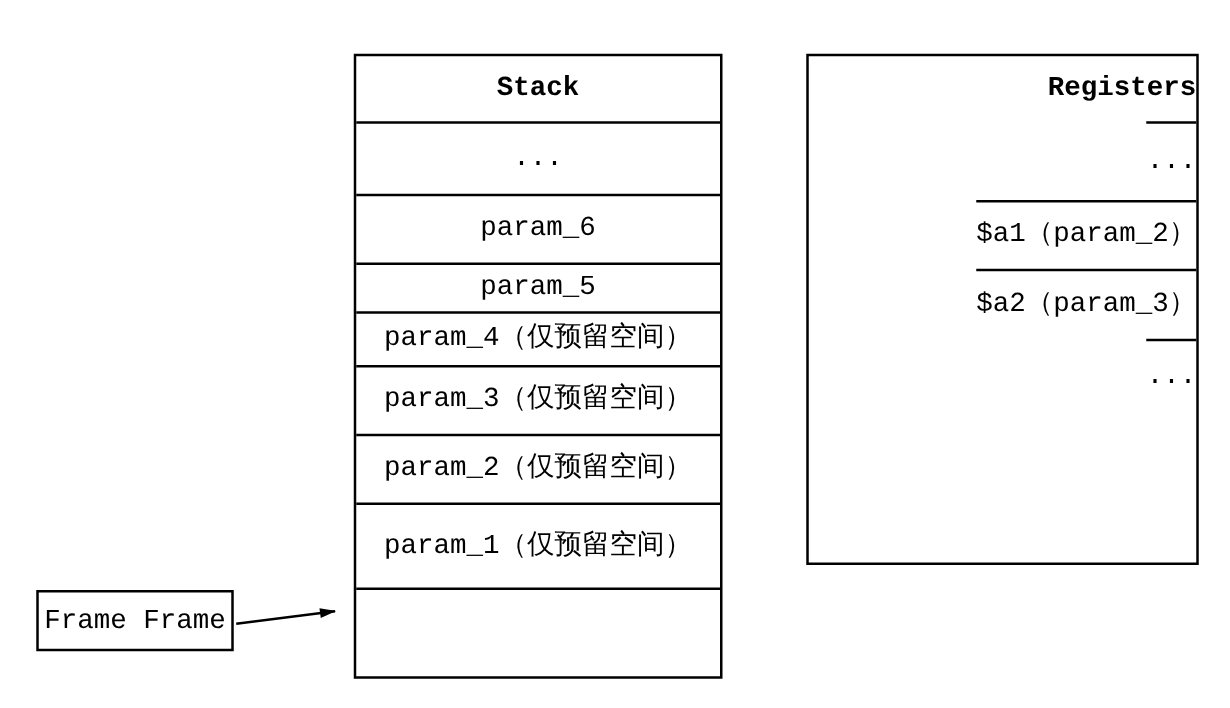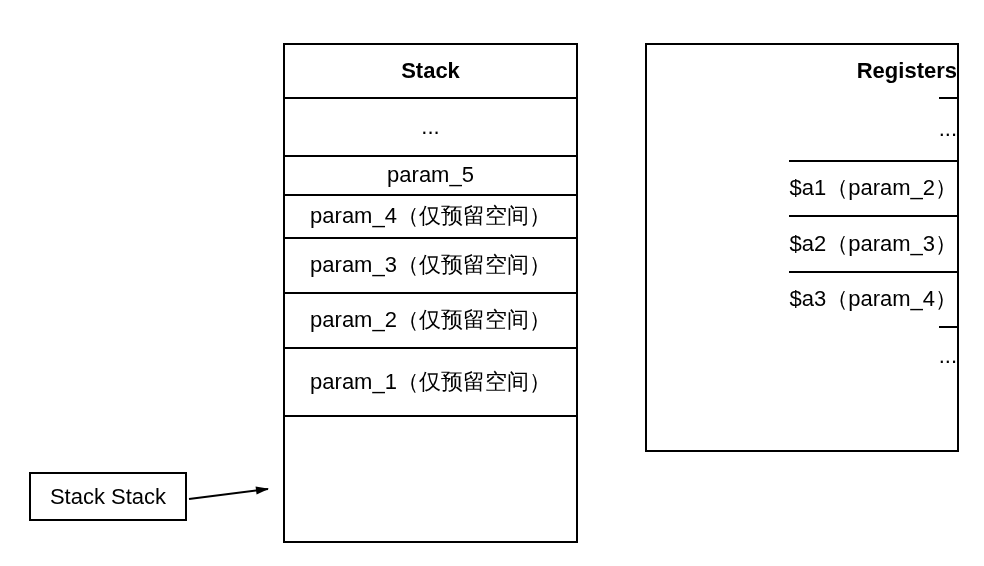--- a/index.html
+++ b/index.html
@@ -5,21 +5,21 @@
   html, body {
     margin: 0;
     padding: 0;
     background: #ffffff;
   }
   .canvas {
     position: relative;
     width: 984px;
     height: 566px;
     background: #ffffff;
-    font-family: Liberation Sans, sans-serif;
+    font-family: Liberation Mono, monospace;
     color: #000000;
     overflow: hidden;
   }
   .tbl {
     position: absolute;
     box-sizing: border-box;
     border: 2px solid #000000;
     background: #ffffff;
     display: flex;
     flex-direction: column;
@@ -62,38 +62,38 @@
   }
 </style>
 </head>
 <body>
 
 <div class="canvas">
 
   <div class="tbl" style="left:283px; top:43px; width:295px; height:500px;">
     <div class="row hdr" style="height:52px">Stack</div>
     <div class="row" style="height:58px">...</div>
+    <div class="row" style="height:55px">param_6</div>
     <div class="row" style="height:39px">param_5</div>
     <div class="row" style="height:43px">param_4（仅预留空间）</div>
     <div class="row" style="height:55px">param_3（仅预留空间）</div>
     <div class="row" style="height:55px">param_2（仅预留空间）</div>
     <div class="row" style="height:68px">param_1（仅预留空间）</div>
     <div class="row" style="height:53px"></div>
   </div>
 
   <div class="tbl" style="left:645px; top:43px; width:314px; height:409px;align-items:flex-end;">
     <div class="row hdr" style="height:52px">Registers</div>
     <div class="row" style="height:63px">...</div>
     <div class="row" style="height:55px">$a1（param_2）</div>
     <div class="row" style="height:56px">$a2（param_3）</div>
-    <div class="row" style="height:55px">$a3（param_4）</div>
     <div class="row" style="height:59px">...</div>
   </div>
 
-  <div class="callout" style="left:29px; top:472px; width:158px; height:49px;">Stack Stack</div>
+  <div class="callout" style="left:29px; top:472px; width:158px; height:49px;">Frame Frame</div>
 
   <svg class="arrow-layer" viewBox="0 0 984 566" xmlns="http://www.w3.org/2000/svg" aria-hidden="true">
     <defs>
       <marker id="ah" markerWidth="16" markerHeight="12" refX="13" refY="5" orient="auto" markerUnits="userSpaceOnUse">
         <path d="M1,1 L14,5 L1,9 Z" fill="#000000"></path>
       </marker>
     </defs>
     <path d="M189,499 L268,489" stroke="#000000" stroke-width="2" fill="none" marker-end="url(#ah)"></path>
   </svg>
 

